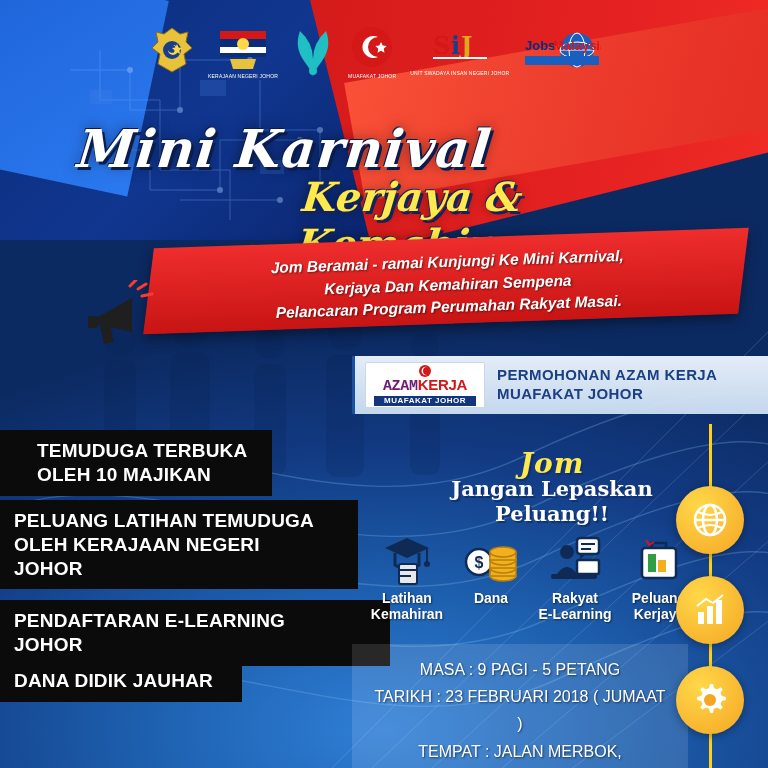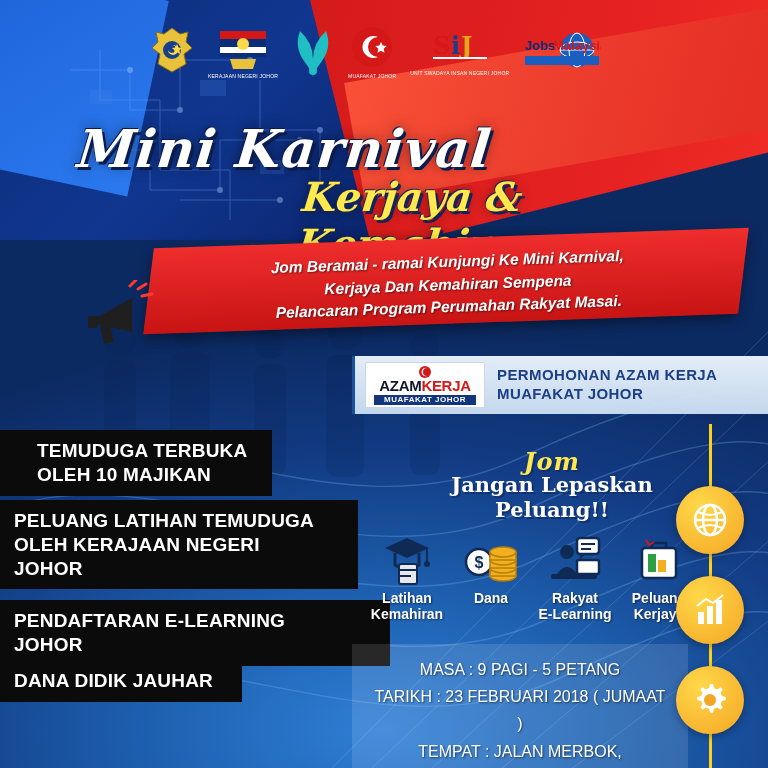--- a/index.html
+++ b/index.html
@@ -128,21 +128,21 @@
     z-index: 10;
     border-left: 3px solid #1b4fa0;
   }
   .azam-logo {
     width: 120px; height: 46px; background: #fff;
     border: 1px solid #cbd7e6; border-radius: 2px;
     display: flex; flex-direction: column; align-items: center; justify-content: center;
     line-height: 1;
   }
   .azam-logo .l1 { font-size: 15px; font-weight: bold; letter-spacing: -.3px; }
-  .azam-logo .l1 .a { color: #0f172a; }
+  .azam-logo .l1 .a { color: #701a75; font-family: Liberation Mono, monospace; }
   .azam-logo .l1 .b { color: #d41717; }
   .azam-logo .l2 {
     font-size: 8px; font-weight: bold; color: #fff; background: #12357e;
     padding: 1px 10px; margin-top: 2px; letter-spacing: .5px;
   }
   .azam-text {
     color: #1b3f84; font-weight: bold; font-size: 15px; line-height: 1.25;
     letter-spacing: .4px;
   }
 
@@ -161,21 +161,21 @@
   .bb3 { top: 600px; width: 390px; }
   .bb4 { top: 660px; width: 242px; }
 
   
   .jom {
     position: absolute; left: 392px; top: 447px;
     z-index: 10; width: 320px; text-align: center;
   }
   .jom .j1 {
     font-family: "DejaVu Serif", serif; font-style: italic; font-weight: bold;
-    font-size: 24px; color: #ffe94d; letter-spacing: 1px;
+    font-size: 28px; color: #ffe94d; letter-spacing: 1px;
     text-shadow: 2px 2px 0 #103070;
   }
   .jom .j2 {
     font-family: "DejaVu Serif", serif; font-weight: bold;
     font-size: 21px; color: #ffffff; margin-top: -4px;
     text-shadow: 2px 2px 0 #103070;
   }
 
   
   .features {

